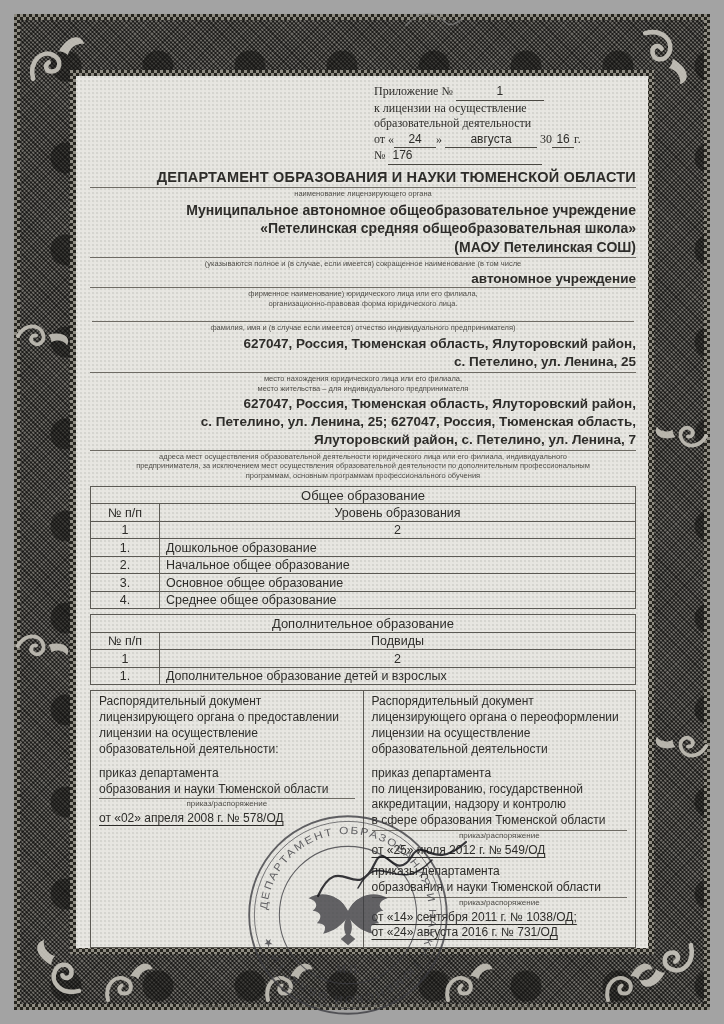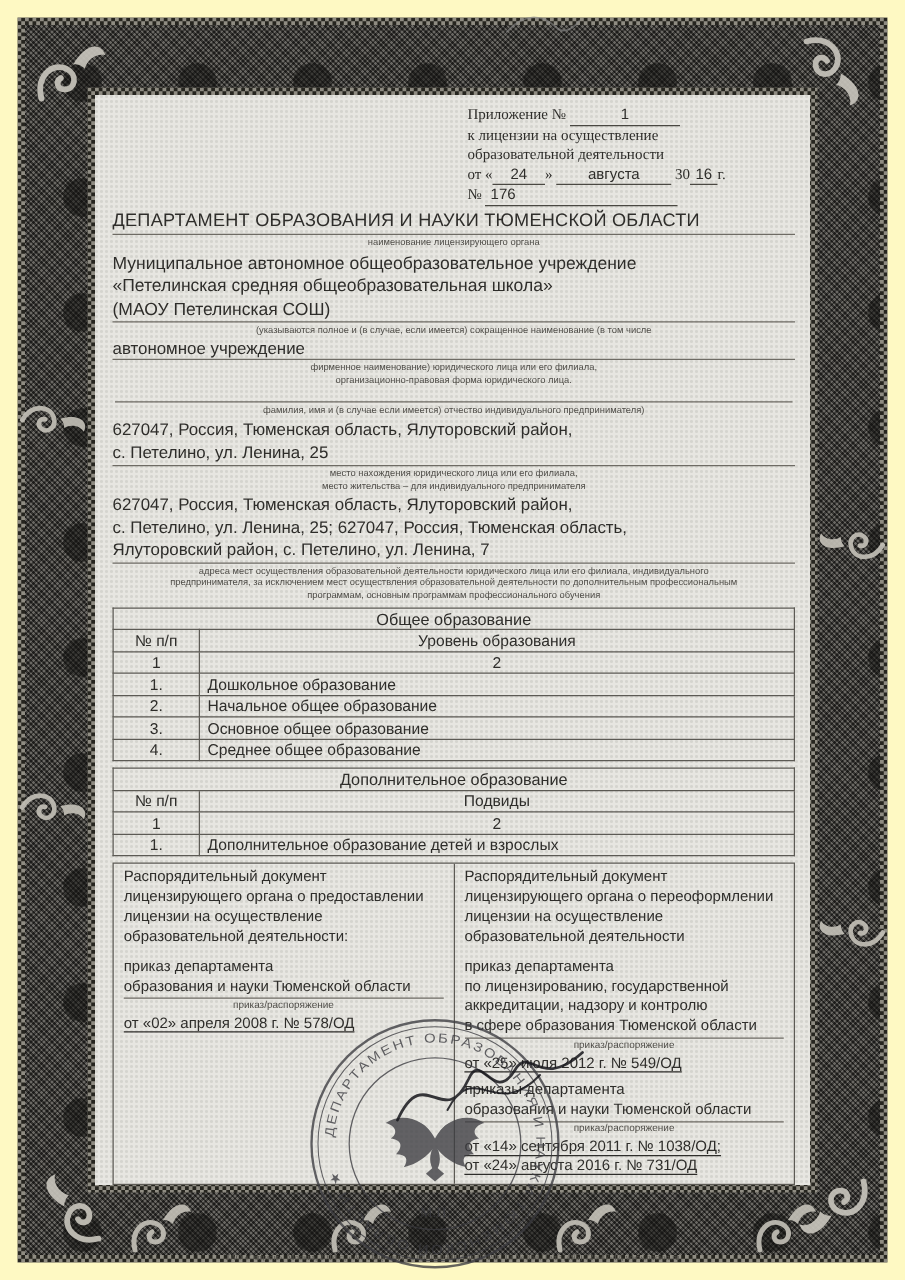--- a/index.html
+++ b/index.html
@@ -1,36 +1,36 @@
 <!DOCTYPE html>
 <html><head>
 <meta charset="utf-8">
 <style>
   html,body{margin:0;padding:0;background:#ffffff;}
-  .page{position:relative;width:724px;height:1024px;background:#fef9c3;overflow:hidden;
+  .page{position:relative;width:724px;height:1024px;background:#a3a3a3;overflow:hidden;
         font-family:"Liberation Sans",sans-serif;color:#2e2d2a;}
   
   .frame-checker{position:absolute;inset:14px;
     background:repeating-conic-gradient(#26251f 0% 25%, #8f8c82 0% 50%) 0 0/6px 6px;}
   .frame-band{position:absolute;inset:20px;background-color:#53514b;
     background-image:
       radial-gradient(circle at 50% 50%, rgba(18,18,16,.55) 0 15px, rgba(0,0,0,0) 16px),
       repeating-linear-gradient(45deg, rgba(0,0,0,.42) 0 1.5px, rgba(255,255,255,.07) 1.5px 3px),
       repeating-linear-gradient(-45deg, rgba(0,0,0,.42) 0 1.5px, rgba(255,255,255,.07) 1.5px 3px);
     background-size:92px 92px,auto,auto;}
   .frame-inner-checker{position:absolute;inset:70px;
     background:repeating-conic-gradient(#26251f 0% 25%, #8f8c82 0% 50%) 0 0/6px 6px;}
   .orn{position:absolute;opacity:.92;}
   
   .paper{position:absolute;inset:76px;z-index:2;background-color:#e7e6e1;
     background-image:radial-gradient(circle at 30% 30%, rgba(60,58,52,.10) 0 1px, rgba(0,0,0,0) 1.4px);
     background-size:4px 4px;padding:6px 12px 0 14px;box-sizing:border-box;overflow:hidden;}
   .serif{font-family:"Liberation Serif",serif;}
   .caption{font-size:7.5px;line-height:1.3;color:#4f4d48;text-align:center;white-space:pre-line;margin:1px 0 2px;}
-  .bold-c{font-weight:normal;text-align:left;}
+  .bold-c{font-weight:bold;text-align:right;}
   
   .appendix{margin:2px 0 4px auto;width:262px;font-size:12px;line-height:1.3;}
   .appendix .fill{display:inline-block;border-bottom:1px solid #4a4842;text-align:center;
     font-family:"Liberation Sans",sans-serif;}
   .doc-title{font-size:14.5px;letter-spacing:.2px;padding-bottom:2px;border-bottom:1px solid #6e6b64;}
   .org-name{font-size:14px;line-height:1.32;padding-bottom:1px;border-bottom:1px solid #6e6b64;}
   .org-form{font-size:13.5px;padding-bottom:1px;border-bottom:1px solid #6e6b64;}
   .addr{font-size:13.5px;line-height:1.32;white-space:pre-line;padding-bottom:1px;border-bottom:1px solid #6e6b64;}
   .blank-rule{height:11px;border-bottom:1px solid #6e6b64;margin:0 2px;}
   

